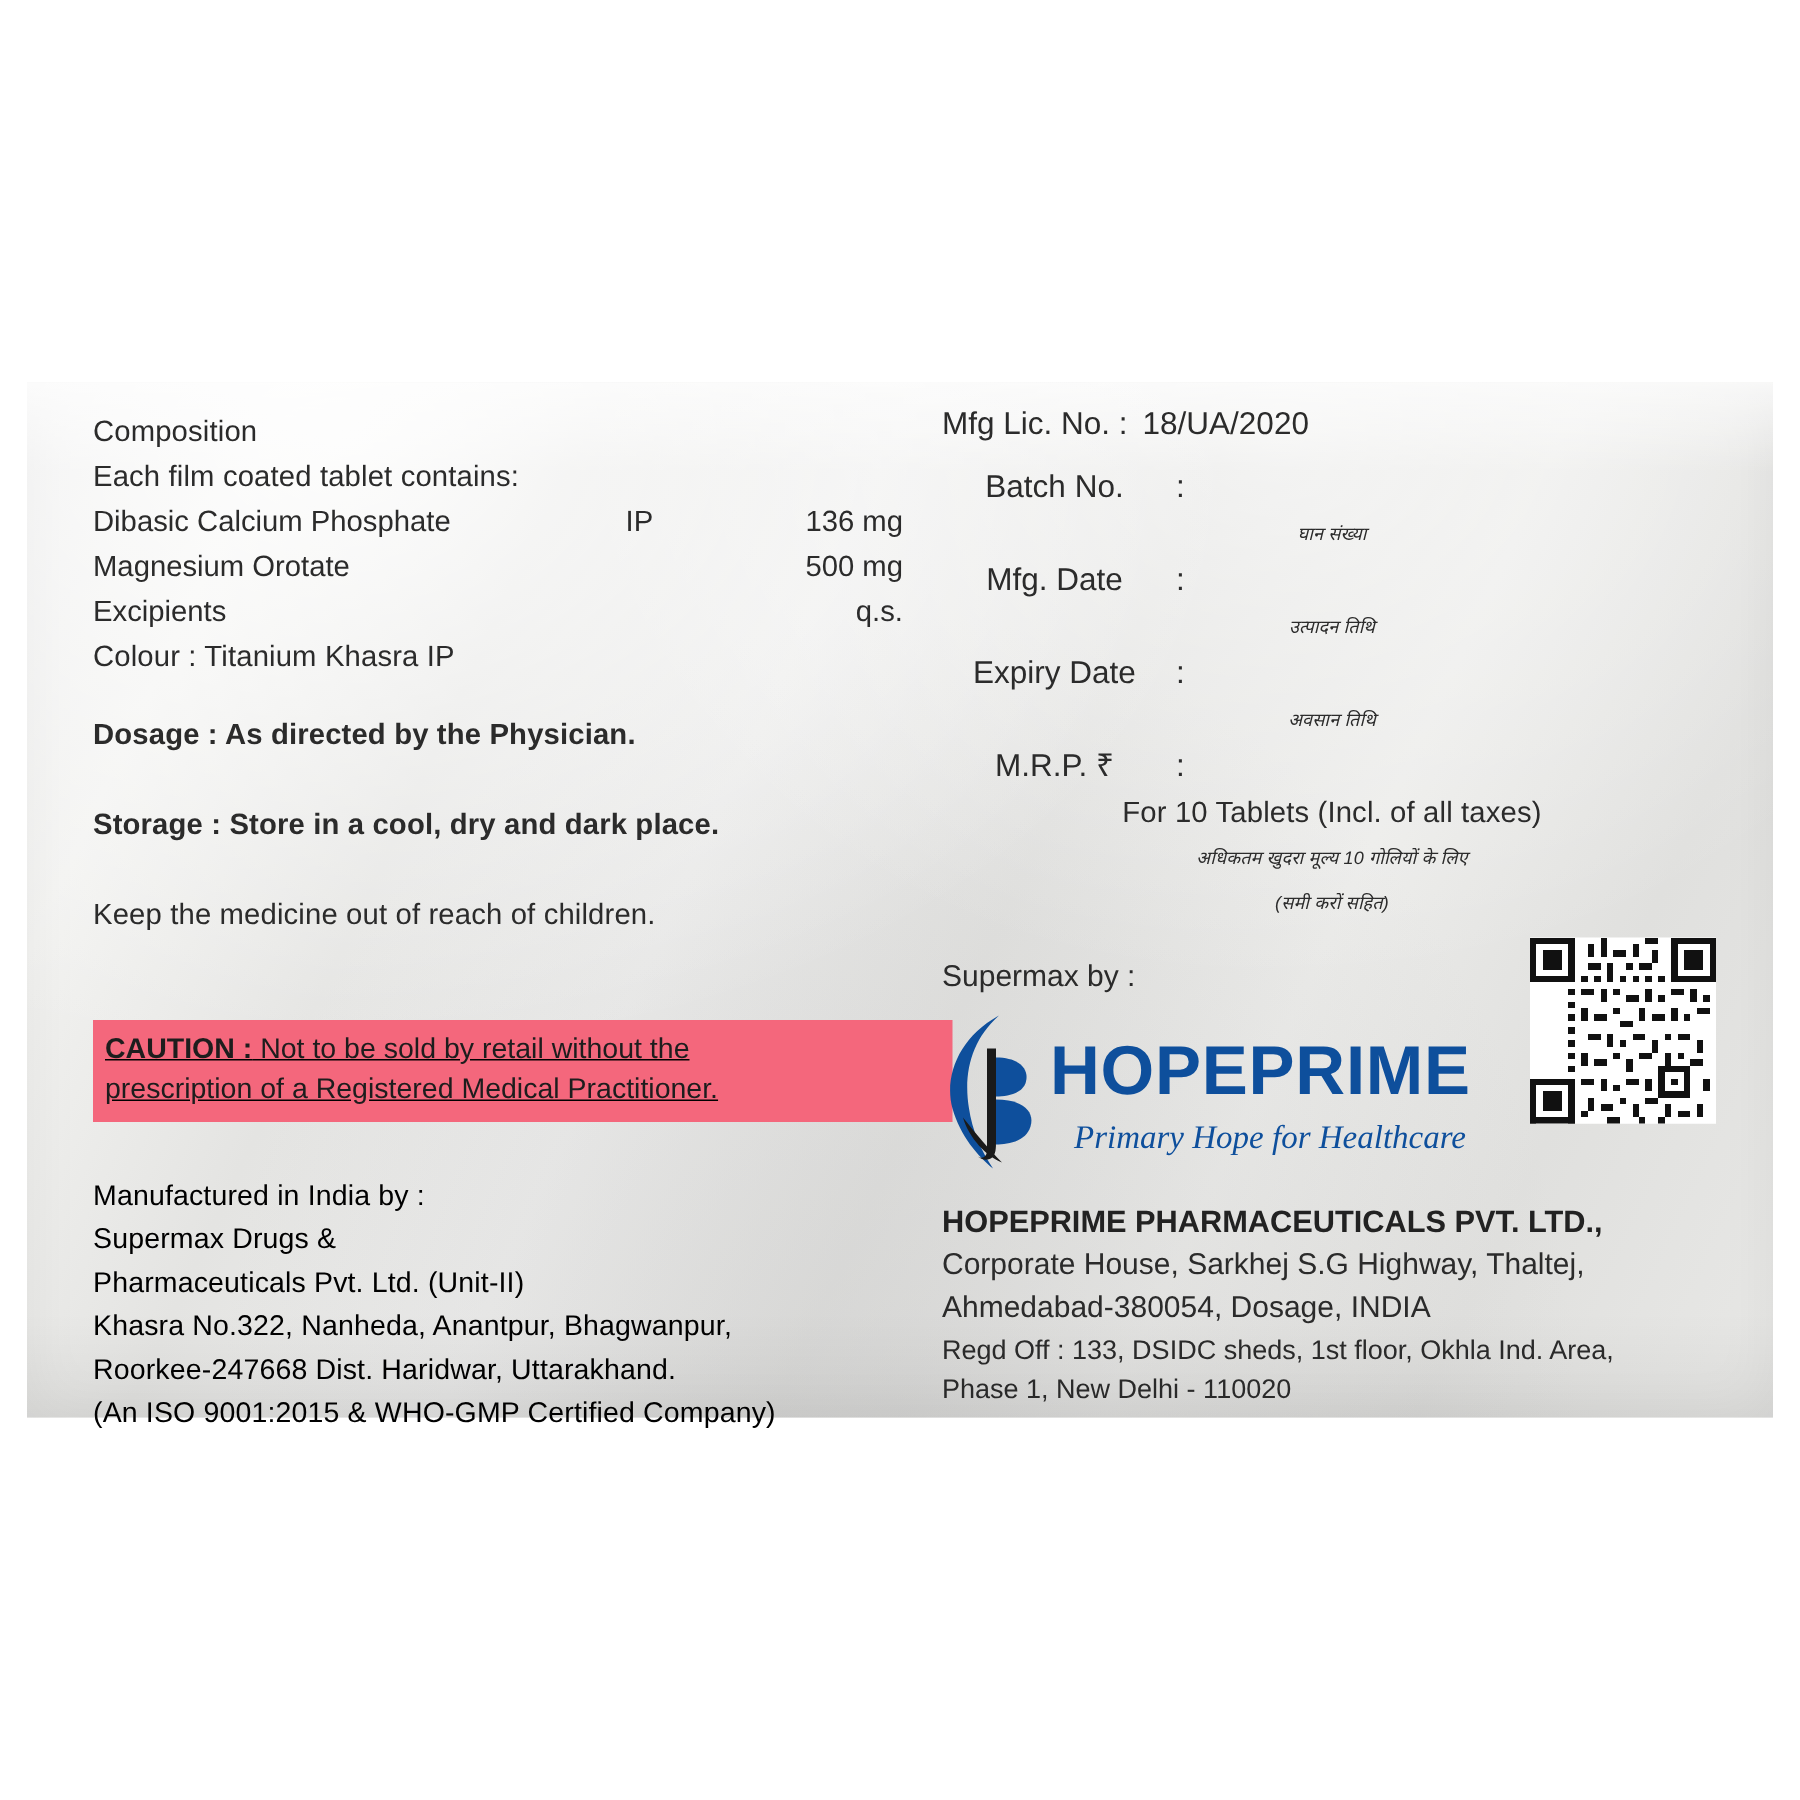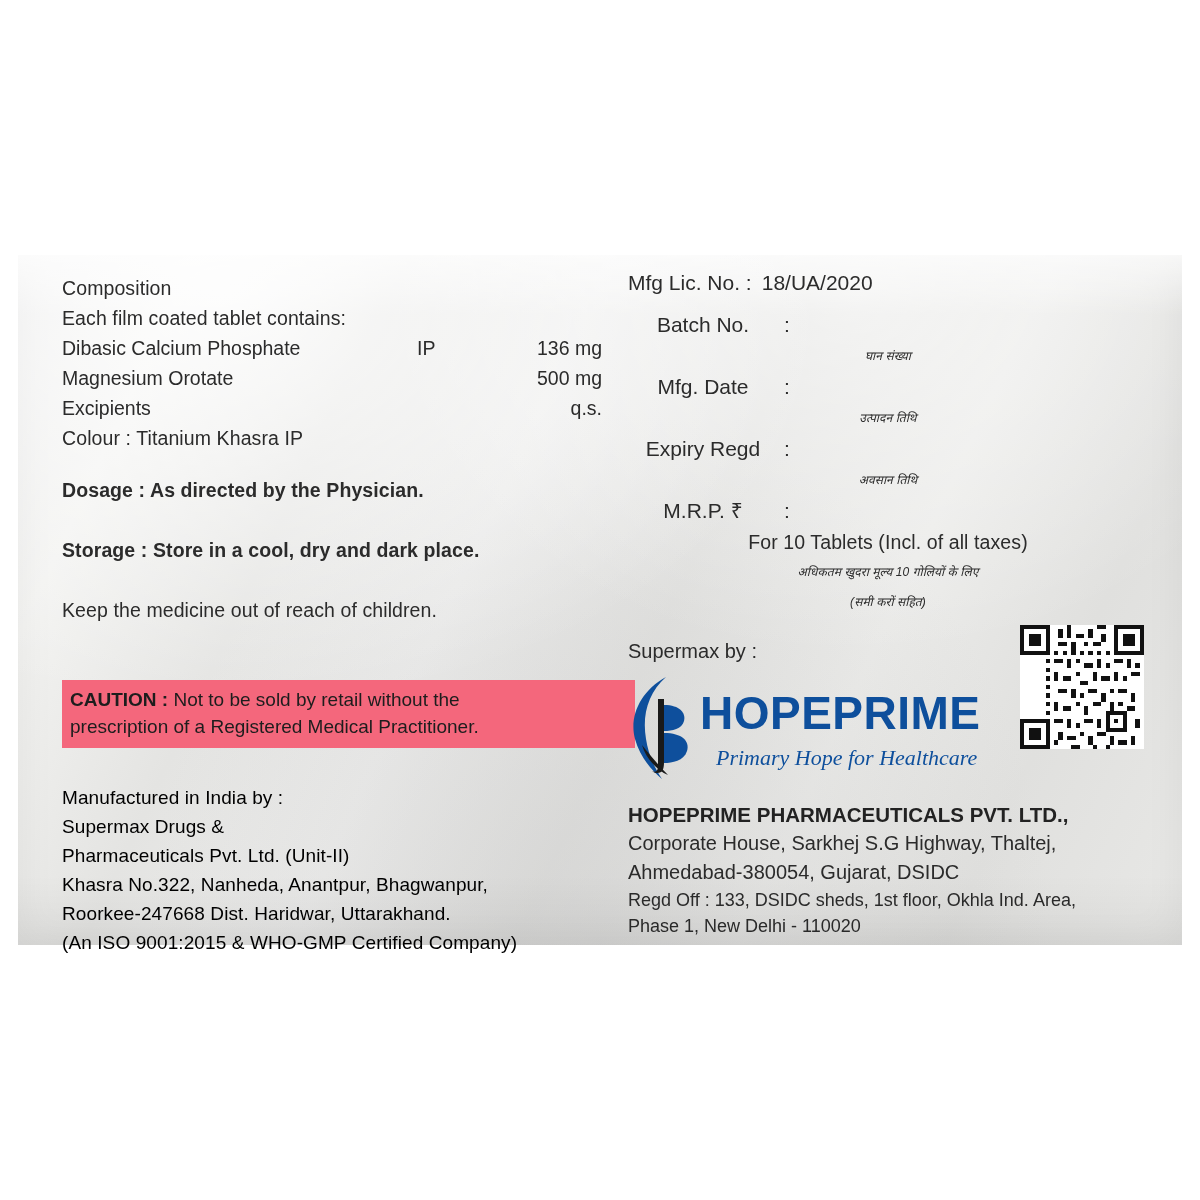--- a/index.html
+++ b/index.html
@@ -101,20 +101,21 @@
 
   
   .caution {
     position: absolute;
     left: 44px;
     top: 425px;
     width: 573px;
     background: #f4677c;
     padding: 6px 20px 8px 8px;
     box-sizing: border-box;
+    text-decoration: underline;
   }
   .caution .line {
     font-size: 19px;
     line-height: 27px;
     color: #1d1d1d;
     white-space: nowrap;
   }
   .caution b { font-weight: bold; }
 
   
@@ -282,21 +283,21 @@
     </div>
     <div class="t hindi">घान संख्या</div>
 
     <div class="lrow">
       <span class="lbl">Mfg. Date</span>
       <span class="colon">:</span>
     </div>
     <div class="t hindi">उत्पादन तिथि</div>
 
     <div class="lrow">
-      <span class="lbl">Expiry Regd</span>
+      <span class="lbl">Expiry Date</span>
       <span class="colon">:</span>
     </div>
     <div class="t hindi">अवसान तिथि</div>
 
     <div class="lrow">
       <span class="lbl">M.R.P. ₹</span>
       <span class="colon">:</span>
     </div>
     <div class="t" style="font-size:19.5px">For 10 Tablets (Incl. of all taxes)</div>
     <div class="t hindi">अधिकतम खुदरा मूल्य 10 गोलियों के लिए</div>
@@ -313,21 +314,21 @@
       <path d="M36 58 C54 58, 62 66, 59 76 C56 86, 44 88, 36 88 Z" fill="#0e4f9c"></path>
       <path d="M14 70 C22 80, 32 92, 40 100 C30 96, 18 84, 14 70 Z" fill="#1a1a1a"></path>
     </svg>
     <div class="logo-name">HOPEPRIME</div>
     <div class="logo-tag">Primary Hope for Healthcare</div>
   </div>
 
   <div class="company">
     <div class="t1">HOPEPRIME PHARMACEUTICALS PVT. LTD.,</div>
     <div class="t2">Corporate House, Sarkhej S.G Highway, Thaltej,</div>
-    <div class="t2">Ahmedabad-380054, Gujarat, DSIDC</div>
+    <div class="t2">Ahmedabad-380054, Dosage, INDIA</div>
     <div class="t3">Regd Off : 133, DSIDC sheds, 1st floor, Okhla Ind. Area,</div>
     <div class="t3">Phase 1, New Delhi - 110020</div>
   </div>
 
   <svg class="qr" viewBox="0 0 29 29" shape-rendering="crispEdges">
     <rect width="29" height="29" fill="#ffffff"></rect>
     <g fill="#111111">
 
       <rect x="0" y="0" width="7" height="1"></rect>
         <rect x="0" y="6" width="7" height="1"></rect>

